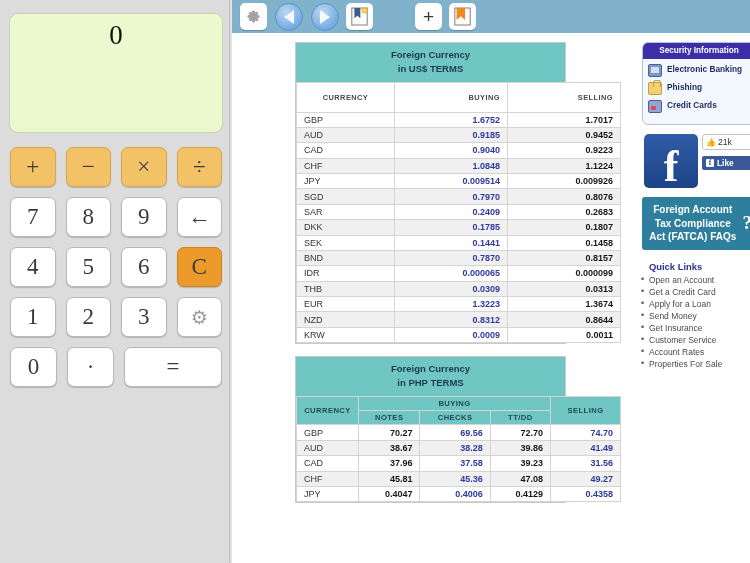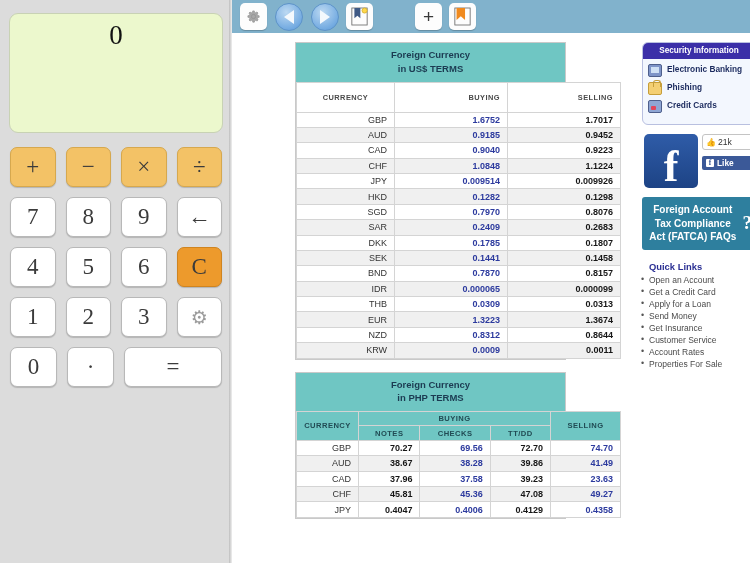--- a/index.html
+++ b/index.html
@@ -73,21 +73,21 @@
   .tbl-wrap { border: 1px solid #c9c9c9; width: 271px; margin-bottom: 12px; }
   caption, .cap {
     background: #6fc6c3; color: #1c3b52; font-weight: bold; font-size: 9.5px;
     text-align: center; padding: 5px 0 6px; line-height: 1.45;
   }
   th, td { border: 1px solid #d4d4d4; padding: 2.2px 7px; }
   thead th { color: #4a4a4a; font-size: 7.4px; font-weight: bold; letter-spacing: .45px; }
   .t1 thead th { background: #fff; height: 30px; vertical-align: middle; }
   .t1 th.cur { text-align: center; }
   .t1 th.num { text-align: right; }
-  td.cur { text-align: right; color: #333; font-size: 9px; }
+  td.cur { text-align: left; color: #333; font-size: 9px; }
   td.num { text-align: right; font-weight: bold; font-size: 9px; }
   .blue { color: #2c3a9e; }
   .black { color: #161616; }
   tbody tr:nth-child(even) { background: #f0f0f0; }
   .t2 thead th { background: #6fc6c3; color: #214b54; text-align: center; vertical-align: middle; font-size: 7.6px; }
   .t2 th.cur-v { width: 62px; }
   .t2 td.cur { font-size: 9px; }
 
   
   #sidebar { width: 114px; flex: 0 0 114px; margin-left: 6px; padding-top: 0px; }
@@ -296,25 +296,20 @@
                   </tr>
                   <tr>
                     <td class="cur">CHF</td>
                     <td class="num blue">1.0848</td>
                     <td class="num black">1.1224</td>
                   </tr>
                   <tr>
                     <td class="cur">JPY</td>
                     <td class="num blue">0.009514</td>
                     <td class="num black">0.009926</td>
-                  </tr>
-                  <tr>
-                    <td class="cur">HKD</td>
-                    <td class="num blue">0.1282</td>
-                    <td class="num black">0.1298</td>
                   </tr>
                   <tr>
                     <td class="cur">SGD</td>
                     <td class="num blue">0.7970</td>
                     <td class="num black">0.8076</td>
                   </tr>
                   <tr>
                     <td class="cur">SAR</td>
                     <td class="num blue">0.2409</td>
                     <td class="num black">0.2683</td>
@@ -394,21 +389,21 @@
                     <td class="num black">38.67</td>
                     <td class="num blue">38.28</td>
                     <td class="num black">39.86</td>
                     <td class="num blue">41.49</td>
                   </tr>
                   <tr>
                     <td class="cur">CAD</td>
                     <td class="num black">37.96</td>
                     <td class="num blue">37.58</td>
                     <td class="num black">39.23</td>
-                    <td class="num blue">23.63</td>
+                    <td class="num blue">31.56</td>
                   </tr>
                   <tr>
                     <td class="cur">CHF</td>
                     <td class="num black">45.81</td>
                     <td class="num blue">45.36</td>
                     <td class="num black">47.08</td>
                     <td class="num blue">49.27</td>
                   </tr>
                   <tr>
                     <td class="cur">JPY</td>

